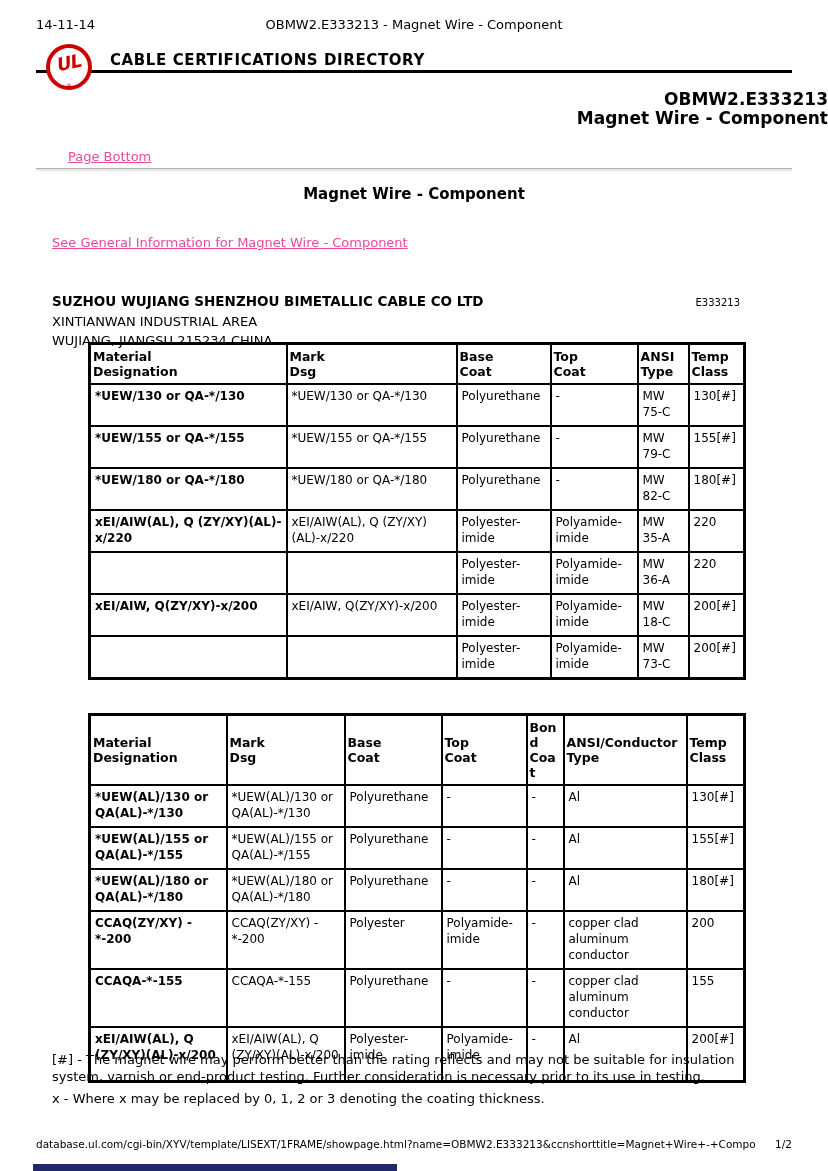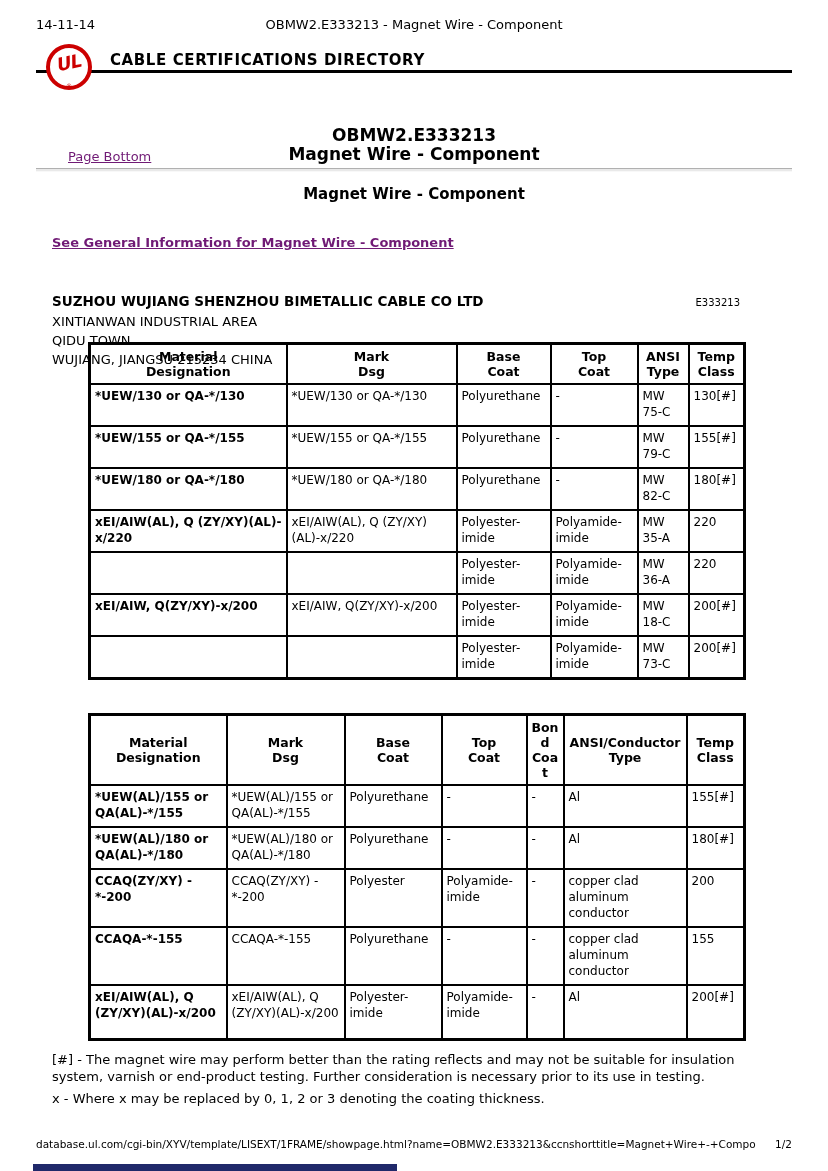--- a/index.html
+++ b/index.html
@@ -23,44 +23,44 @@
     position:absolute; left:0; top:4px; width:100%; text-align:center;
     color:#cc0000; font-weight:bold; font-style:italic; font-size:18px;
     transform:rotate(-12deg); letter-spacing:-1px;
   }
   .ul-reg { position:absolute; bottom:-3px; left:16px; font-size:6px; color:#cc0000; font-style:normal; }
   .mast-title {
     position:absolute; left:74px; top:5px; font-size:15px; font-weight:bold;
     letter-spacing:0.6px; background:#fff; padding-right:8px; z-index:1;
   }
   
-  .doc-title { position:absolute; top:90px; left:0; right:0; text-align:center;
-    font-weight:bold; font-size:17px; line-height:19px;margin-top:36px; }
-  
-  a.link { color:#701a75; text-decoration:underline; font-size:13px; }
+  .doc-title { position:absolute; top:90px; left:0; right:0; text-align:right;
+    font-weight:bold; font-size:17px; line-height:19px; }
+  
+  a.link { color:#ec4899; text-decoration:underline; font-size:13px; }
   .page-bottom-row { position:absolute; top:146px; left:68px; }
   .hr-groove { position:absolute; top:168px; left:36px; right:36px; height:4px;
     background:#e9e9e9; border-top:1px solid #b0b0b0; border-bottom:1px solid #f8f8f8; box-sizing:border-box; }
   .section-heading { position:absolute; top:185px; left:0; right:0; text-align:center;
     font-weight:bold; font-size:15px; }
-  .geninfo-row { position:absolute; top:232px; left:52px;font-weight:bold; }
+  .geninfo-row { position:absolute; top:232px; left:52px; }
   
   .company-block { position:absolute; top:268px; left:52px; width:688px; font-size:13px; line-height:19px; }
   .company-row { display:flex; justify-content:space-between; align-items:baseline;margin-top:24px; }
   .company-name { font-weight:bold; font-size:13.5px; }
   .file-number { font-size:10px; }
   
   table.t { position:absolute; left:88px; width:655px; border-collapse:collapse;
     table-layout:fixed; border:3px solid #000; }
   .t1 { top:342px; }
   .t2 { top:713px; }
   .t th, .t td { border:2px solid #000; vertical-align:top; text-align:left;
     padding:3px 3px 5px 4px; font-size:12px; line-height:16px;
     overflow-wrap:break-word; }
-  .t th { text-align:center; vertical-align:middle; font-weight:bold;
+  .t th { vertical-align:middle; font-weight:bold;
     white-space:pre-line; font-size:12.5px; line-height:15px; padding:4px 2px; }
   .t td.b { font-weight:bold; }
   .t1 thead tr { height:40px; } .t1 tbody tr { height:39px; }
   .t2 thead tr { height:42px; } .t2 tbody tr { height:40px; }
   .t2 tbody tr.tall { height:54px; }
   
   .footnote { position:absolute; left:52px; width:716px; font-size:13px; line-height:17px; margin:0; }
   .fn1 { top:1051px; } .fn2 { top:1090px; }
   
   .print-footer { position:absolute; top:1138px; left:36px; right:36px;
@@ -104,21 +104,20 @@
   <div class="geninfo-row">
     <a href="#" class="link">See General Information for Magnet Wire - Component</a>
   </div>
 
   <div class="company-block">
     <div class="company-row">
       <span class="company-name">SUZHOU WUJIANG SHENZHOU BIMETALLIC CABLE CO LTD</span>
       <span class="file-number">E333213</span>
     </div>
     <div class="addr">XINTIANWAN INDUSTRIAL AREA</div>
-    <div class="addr">QIDU TOWN</div>
     <div class="addr">WUJIANG, JIANGSU 215234 CHINA</div>
   </div>
 
   <table class="t t1">
     <colgroup>
       <col style="width:197px">
         <col style="width:170px">
         <col style="width:94px">
       <col style="width:87px">
         <col style="width:51px">
@@ -223,20 +222,29 @@
         <th>Bond
 Coat</th>
         <th>ANSI/Conductor
 Type</th>
         <th>Temp
 Class</th>
       </tr>
     </thead>
     <tbody>
       <tr>
+        <td class="b">*UEW(AL)/130 or QA(AL)-*/130</td>
+        <td>*UEW(AL)/130 or QA(AL)-*/130</td>
+        <td>Polyurethane</td>
+        <td>-</td>
+        <td>-</td>
+        <td>Al</td>
+        <td>130[#]</td>
+      </tr>
+      <tr>
         <td class="b">*UEW(AL)/155 or QA(AL)-*/155</td>
         <td>*UEW(AL)/155 or QA(AL)-*/155</td>
         <td>Polyurethane</td>
         <td>-</td>
         <td>-</td>
         <td>Al</td>
         <td>155[#]</td>
       </tr>
       <tr>
         <td class="b">*UEW(AL)/180 or QA(AL)-*/180</td>

